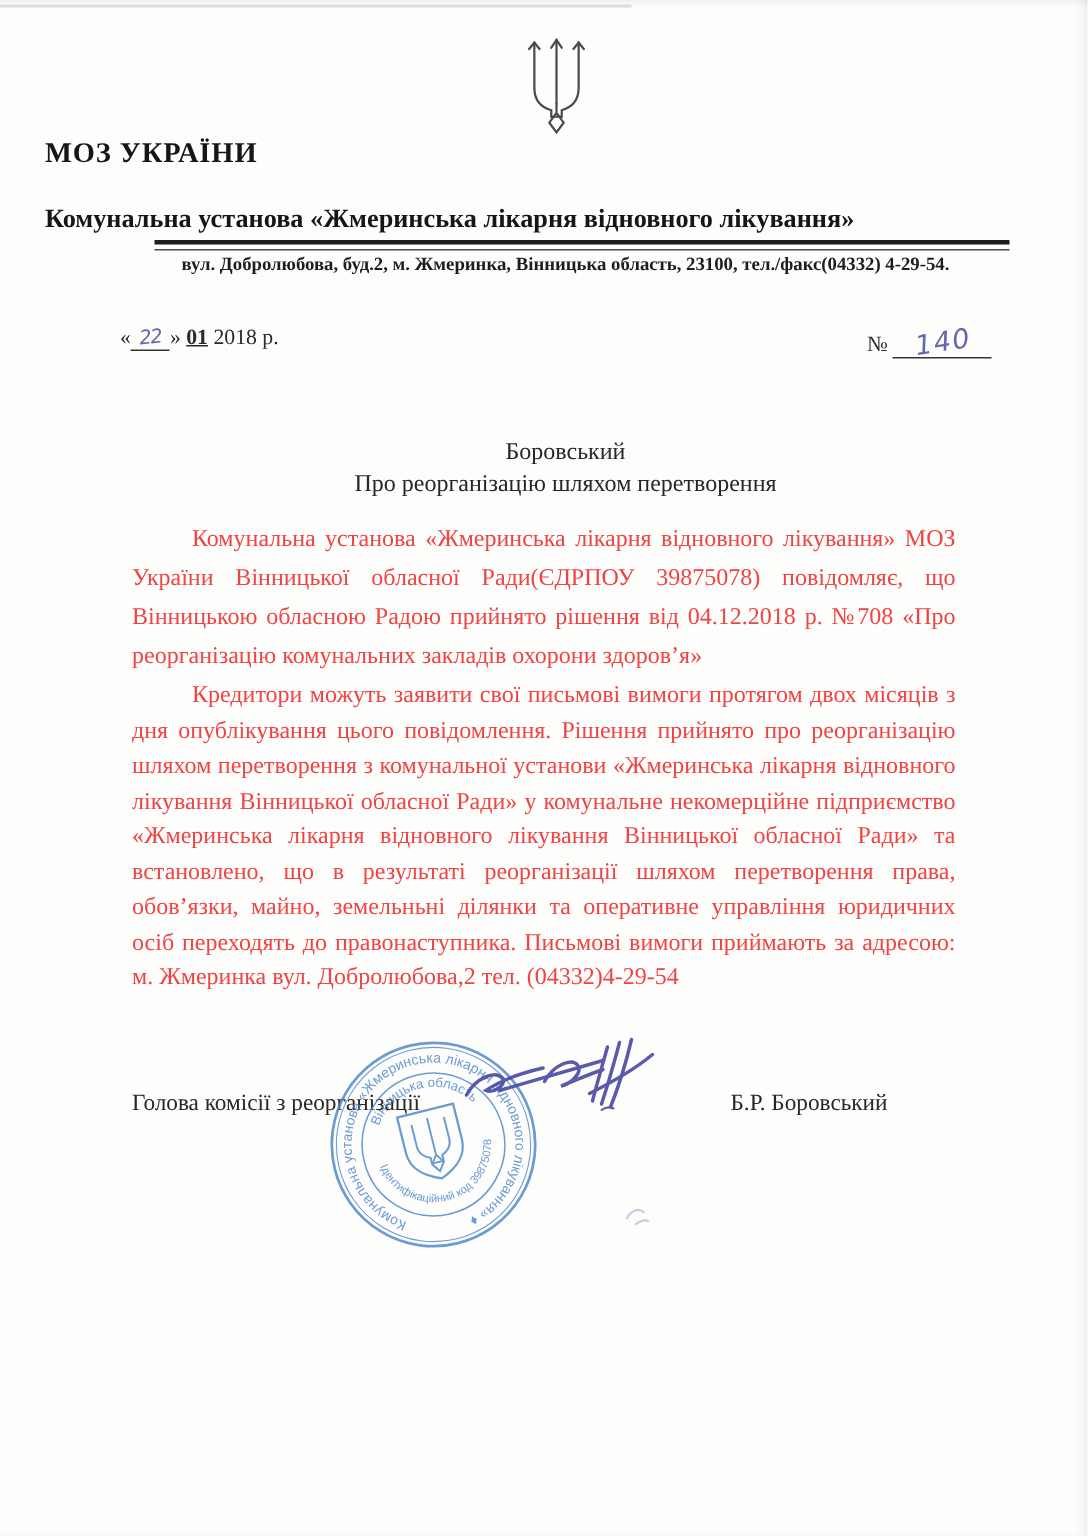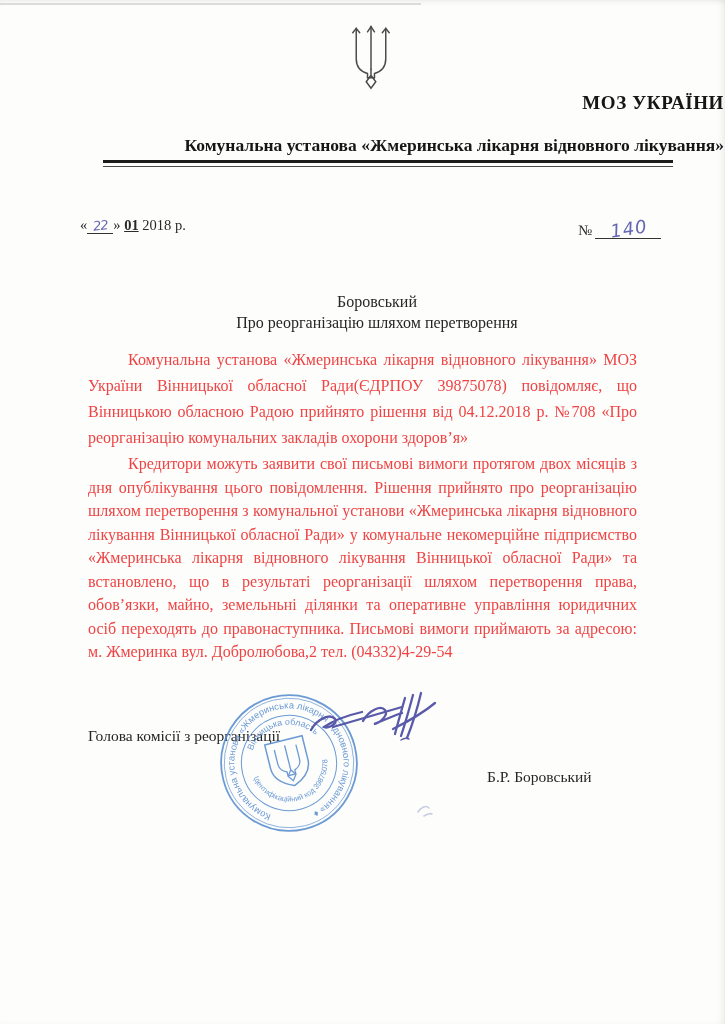--- a/index.html
+++ b/index.html
@@ -4,40 +4,40 @@
 <style>
   html,body{margin:0;padding:0;background:#ffffff;}
   .page{
     position:relative;width:725px;height:1024px;margin:0 auto;
     background:#fdfdfc;overflow:hidden;
     font-family:"Liberation Serif", serif;color:var(--ink,#242424);
     box-shadow:inset -5px 0 8px -4px rgba(0,0,0,.10), inset 0 5px 6px -4px rgba(0,0,0,.07);
   }
   .top-edge{position:absolute;top:3px;left:0;width:58%;height:2px;background:#dcdcdc;}
   .trident{position:absolute;left:344px;top:24px;width:54px;height:66px;}
-  .hdr{position:absolute;left:30px;width:694px;text-align:right;font-weight:bold;color:#161616;}
+  .hdr{position:absolute;left:30px;width:694px;text-align:left;font-weight:bold;color:#161616;}
   .ministry{top:92px;font-size:19px;letter-spacing:.6px;}
   .council{top:114px;font-size:17.5px;}
   .institution{top:135px;font-size:17.5px;}
   .rule{position:absolute;left:103px;top:160px;width:570px;height:3px;border-top:3px solid #1c1c1c;border-bottom:1px solid #4a4a4a;}
   .address{position:absolute;left:30px;top:169px;width:694px;text-align:center;font-weight:bold;font-size:12.5px;color:#1d1d1d;}
   .date-line{position:absolute;left:80px;top:217px;font-size:14.5px;color:#2a2a2a;}
   .day-slot{display:inline-block;width:26px;text-align:center;border-bottom:1px solid #333;line-height:14px;}
   .hw{font-family:"DejaVu Sans", sans-serif;font-style:italic;color:var(--handwriting,#6366b0);}
   .day-slot .hw{font-size:13px;letter-spacing:-1px;display:inline-block;transform:rotate(-6deg);}
   .month{text-decoration:underline;font-weight:bold;}
   .num-line{position:absolute;left:578px;top:217px;font-size:14.5px;color:#2a2a2a;}
   .num-slot{display:inline-block;width:66px;border-bottom:1.5px solid #333;text-align:center;vertical-align:bottom;}
   .num-slot .hw{display:inline-block;font-size:18px;letter-spacing:1px;transform:rotate(-9deg) translateY(1px);}
   .doc-title{position:absolute;left:30px;top:291px;width:694px;text-align:center;font-size:16px;line-height:21px;color:#262626;}
   .body-par{position:absolute;left:88px;width:549px;margin:0;font-size:16px;text-align:justify;text-indent:40px;color:#ef4444;}
   .p1{top:347px;line-height:26px;}
   .p2{top:452px;line-height:23.5px;}
   .sig-role{position:absolute;left:88px;top:727px;font-size:15.5px;color:#262626;}
-  .sig-name{position:absolute;left:487px;top:727px;font-size:15.5px;color:#262626;margin-top:41px;}
+  .sig-name{position:absolute;left:487px;top:727px;font-size:15.5px;color:#262626;}
   .stamp{position:absolute;left:203px;top:677px;width:172px;height:172px;opacity:.82;}
   .stamp text{font-family:"Liberation Sans", sans-serif;fill:var(--stamp,#4d86cc);}
   .autograph{position:absolute;left:305px;top:686px;width:160px;height:66px;}
   .smudge{position:absolute;left:412px;top:796px;width:26px;height:26px;opacity:.4;}
 </style>
 </head>
 <body>
 
 <div class="page">
 
@@ -53,20 +53,21 @@
       <path d="M41 10 L45 5 L49 10"></path>
       <path d="M24 62 H32"></path>
       <path d="M28 52 V60 M28 59 L22.5 66.5 L28 74 L33.5 66.5 Z"></path>
     </g>
   </svg>
 
   <div class="hdr ministry">МОЗ УКРАЇНИ</div>
   <div class="hdr institution">Комунальна установа «Жмеринська лікарня відновного лікування»</div>
 
   <div class="rule"></div>
+  <div class="address">вул. Добролюбова, буд.2, м. Жмеринка, Вінницька область, 23100, тел./факс(04332) 4-29-54.</div>
 
   <div class="date-line"><span>«</span><span class="day-slot"><span class="hw">22</span></span><span>»</span>
     <span class="month">01</span>
     <span>2018 р.</span>
   </div>
 
   <div class="num-line">
     <span>№</span>
     <span class="num-slot"><span class="hw">140</span></span>
   </div>

